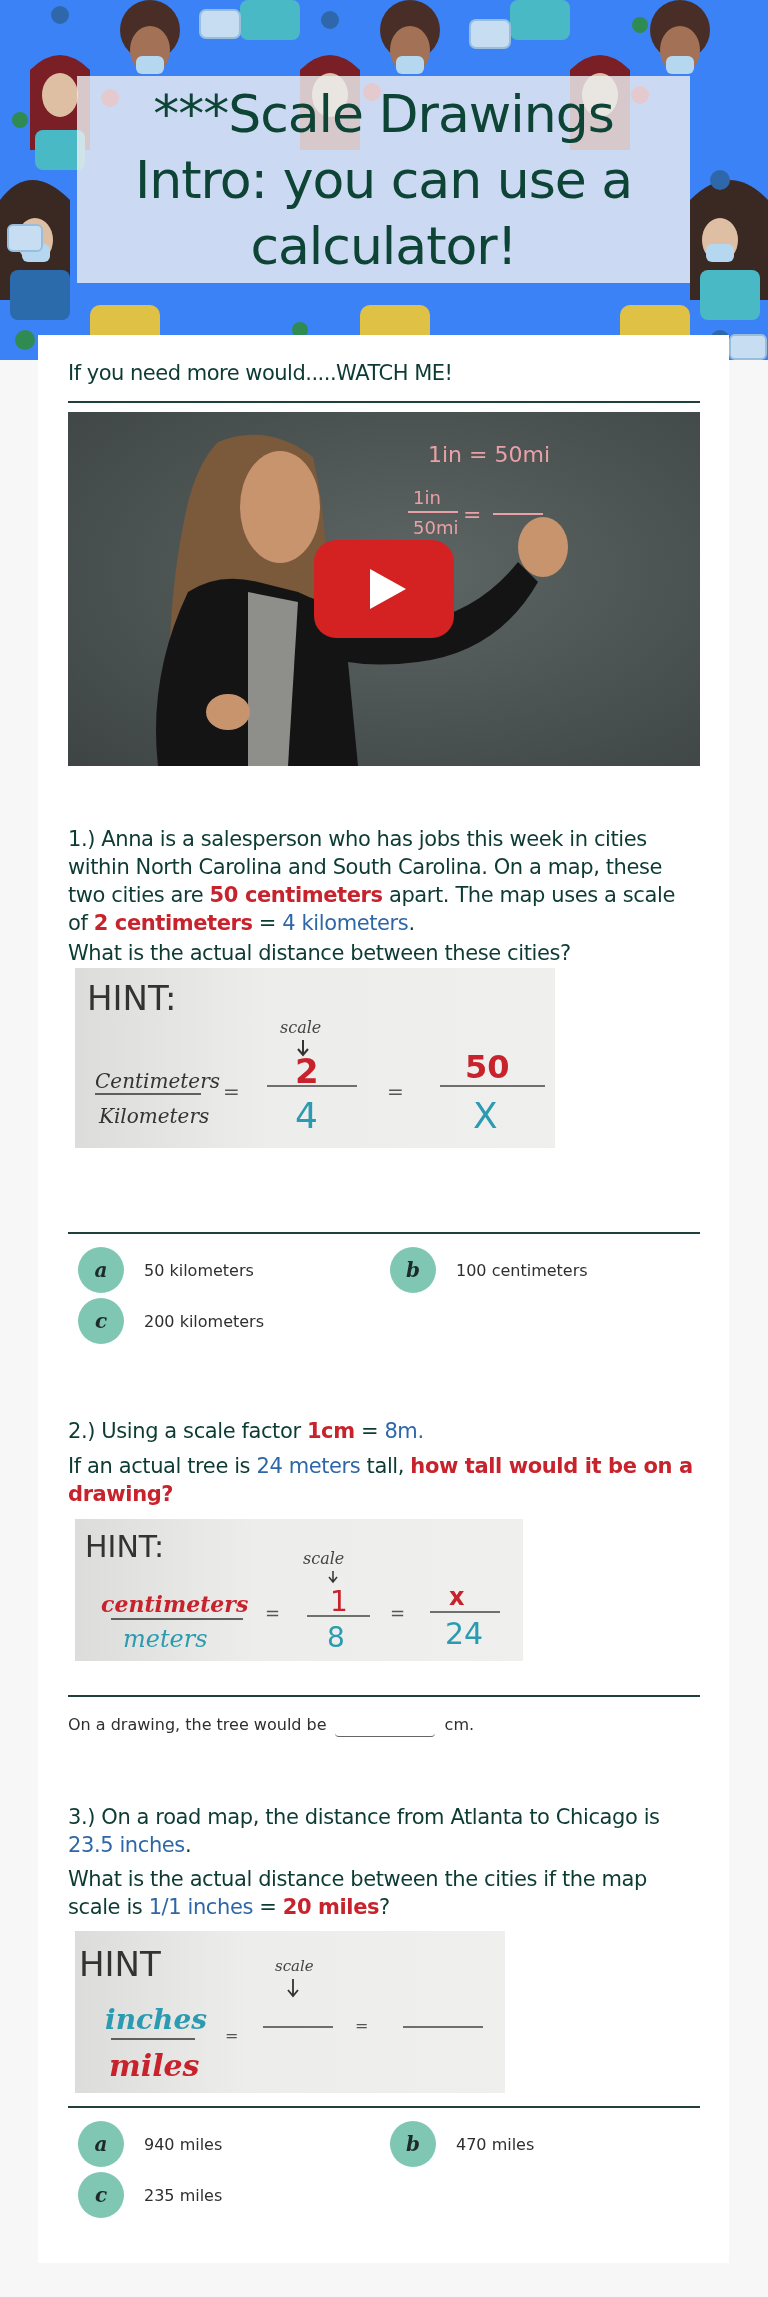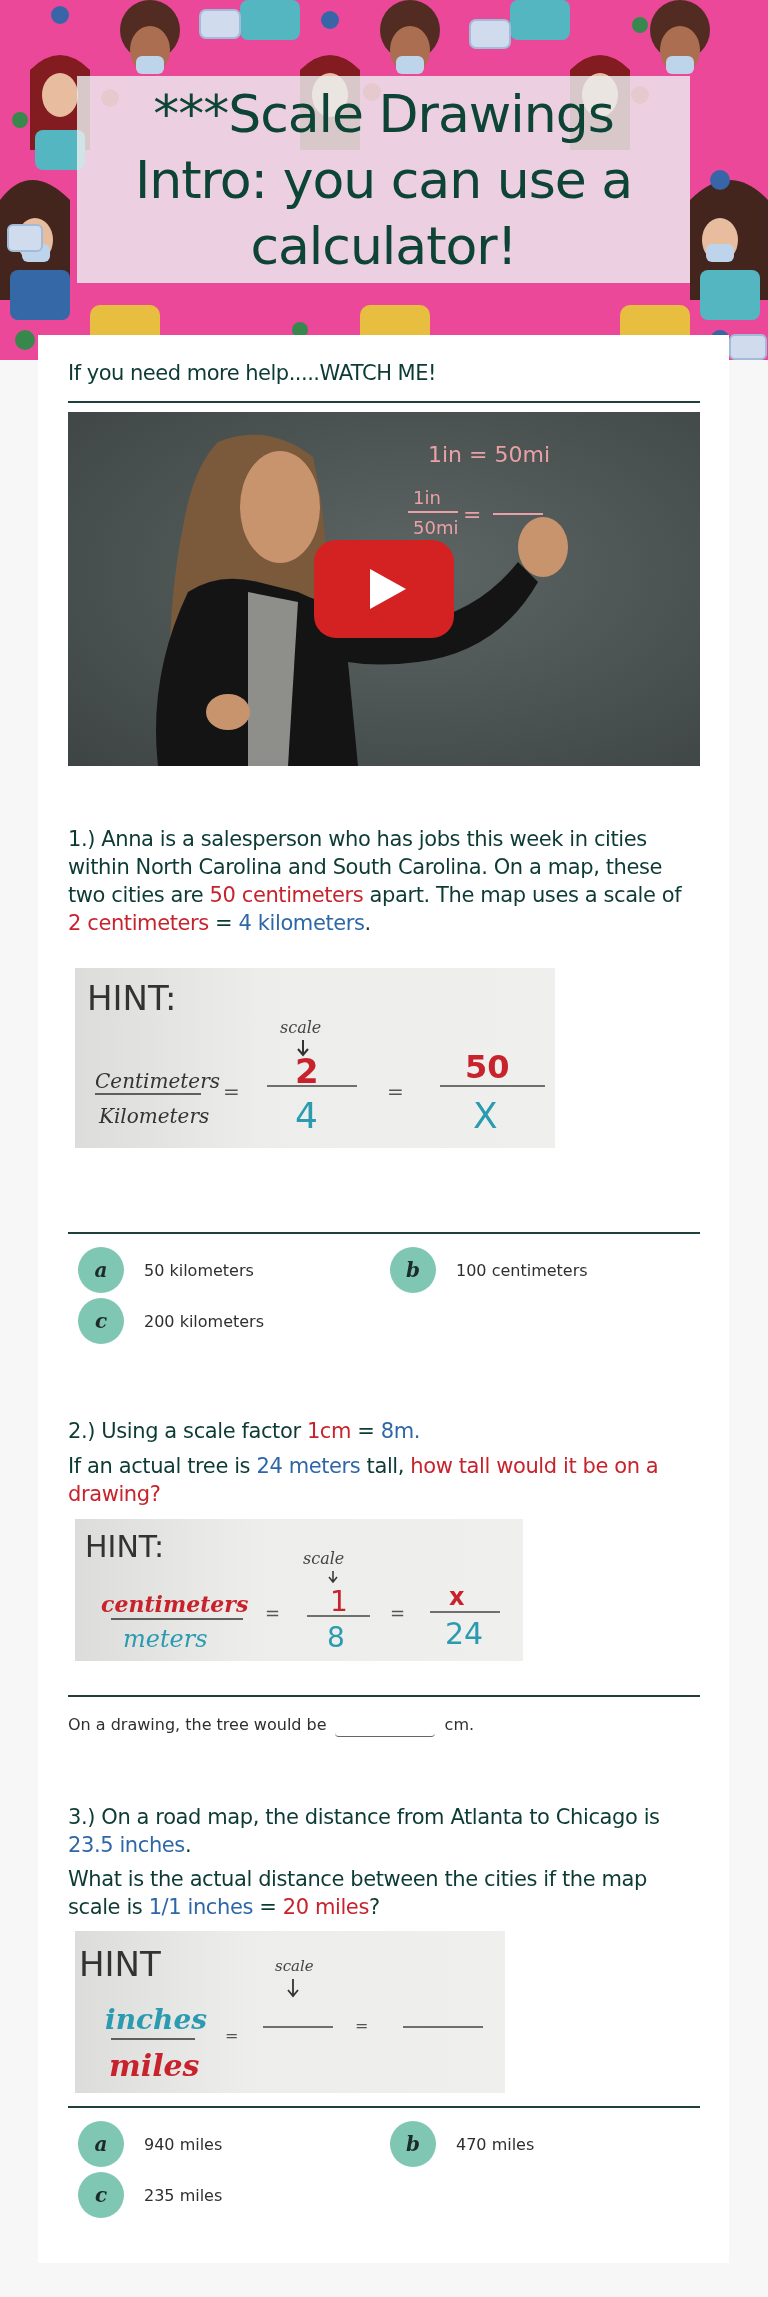--- a/index.html
+++ b/index.html
@@ -2,21 +2,21 @@
 <html><head>
   <meta charset="utf-8">
   <style>
     * { box-sizing: border-box; margin: 0; padding: 0; }
     html, body { width: 768px; background: #f7f7f7; }
     body { position: relative; height: 2297px; font-family: "DejaVu Sans", sans-serif; color: #2b2b2b; overflow: hidden; }
 
     
     .banner {
       position: absolute; left: 0; top: 0; width: 768px; height: 360px;
-      background: #ec4899;
+      background: #3b82f6;
       overflow: hidden;
     }
     .banner-pattern { position: absolute; inset: 0; }
     .title-box {
       position: absolute; left: 77px; top: 76px; width: 613px; height: 207px;
       background: rgba(236, 238, 240, 0.82);
       display: flex; align-items: center; justify-content: center;
       text-align: center;
     }
     .title-text {
@@ -50,21 +50,21 @@
     }
     .play-btn .tri {
       width: 0; height: 0; border-left: 36px solid #fff;
       border-top: 20px solid transparent; border-bottom: 20px solid transparent;
       margin-left: 8px;
     }
 
     .q-text {
       font-size: 21px; line-height: 28px; color: #0d3b34; letter-spacing: -0.4px;
     }
-    .red { color: #c8232c; }
+    .red { color: #c8232c; font-weight: bold; }
     .blue { color: #2e67a8; }
 
     .hint-img {
       position: absolute; left: 30px; background: linear-gradient(90deg,#dcdcda 0%,#ededeb 40%,#efefed 100%);
       overflow: hidden;
       margin-left: 7px;
     }
     .hint-svg { position: absolute; inset: 0; width: 100%; height: 100%; }
 
     .options {
@@ -183,21 +183,21 @@
         </g>
     </g>
   </svg>
   <div class="title-box">
     <h1 class="title-text">***Scale Drawings Intro: you can use a calculator!</h1>
   </div>
 </div>
 
 <div class="card">
 
-  <div class="section help-heading">If you need more help.....WATCH ME!</div>
+  <div class="section help-heading">If you need more would.....WATCH ME!</div>
   <div class="rule" style="top:66px"></div>
 
   <div class="video">
     <svg style="position:absolute;inset:0;width:100%;height:100%" viewBox="0 0 632 354">
       <defs>
         <radialGradient id="bg" cx="0.55" cy="0.45" r="0.8">
           <stop offset="0" stop-color="#5d6664"></stop>
           <stop offset="1" stop-color="#3c4342"></stop>
         </radialGradient>
       </defs>
@@ -221,20 +221,21 @@
       <line x1="425" y1="102" x2="475" y2="102" stroke="#e9a0a6" stroke-width="2"></line>
     </svg>
     <div class="play-btn">
         <div class="tri"></div>
       </div>
   </div>
 
   <div class="section q-text" style="top:490px">
     <span>1.) Anna is a salesperson who has jobs this week in cities within North Carolina and South Carolina. On a map, these two cities are </span><span class="red">50 centimeters</span><span> apart. The map uses a scale of </span><span class="red">2 centimeters</span><span> = </span><span class="blue">4 kilometers</span><span>.</span>
   </div>
+  <div class="section q-text" style="top:604px">What is the actual distance between these cities?</div>
 
   <div class="hint-img" style="top:633px;width:480px;height:180px">
     <svg class="hint-svg" viewBox="0 0 480 180">
       <text x="12" y="42" font-size="34" fill="#333" font-family="DejaVu Sans, sans-serif">HINT:</text>
       <text x="205" y="65" font-size="16" fill="#444" font-family="DejaVu Serif, serif" font-style="italic">scale</text>
       <path d="M228 72 v14 m-5 -5 l5 6 l5 -6" stroke="#333" stroke-width="2" fill="none"></path>
       <text x="20" y="120" font-size="20" fill="#333" font-family="DejaVu Serif, serif" font-style="italic">Centimeters</text>
       <line x1="20" y1="126" x2="126" y2="126" stroke="#333" stroke-width="1.5"></line>
       <text x="24" y="155" font-size="20" fill="#333" font-family="DejaVu Serif, serif" font-style="italic">Kilometers</text>
       <text x="148" y="130" font-size="20" fill="#555">=</text>

